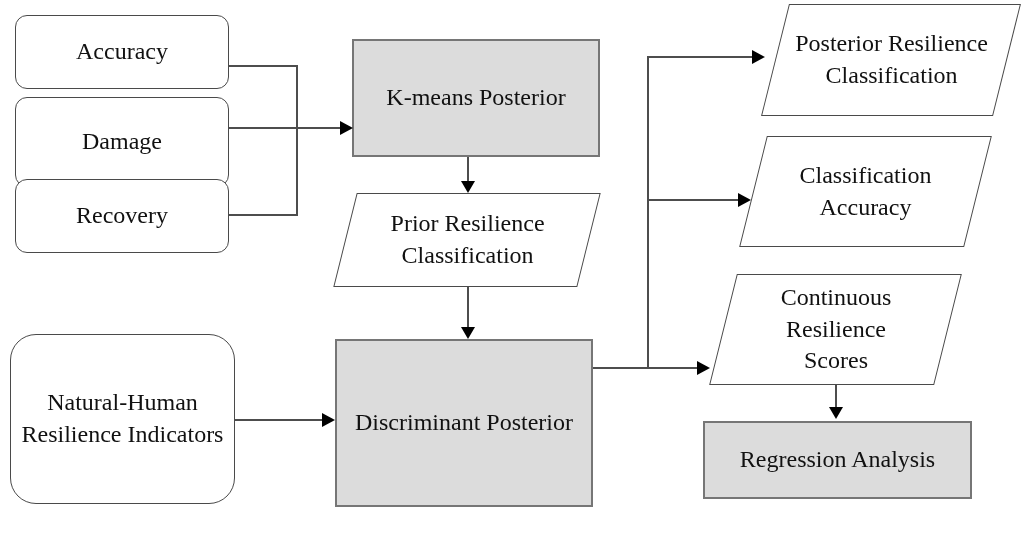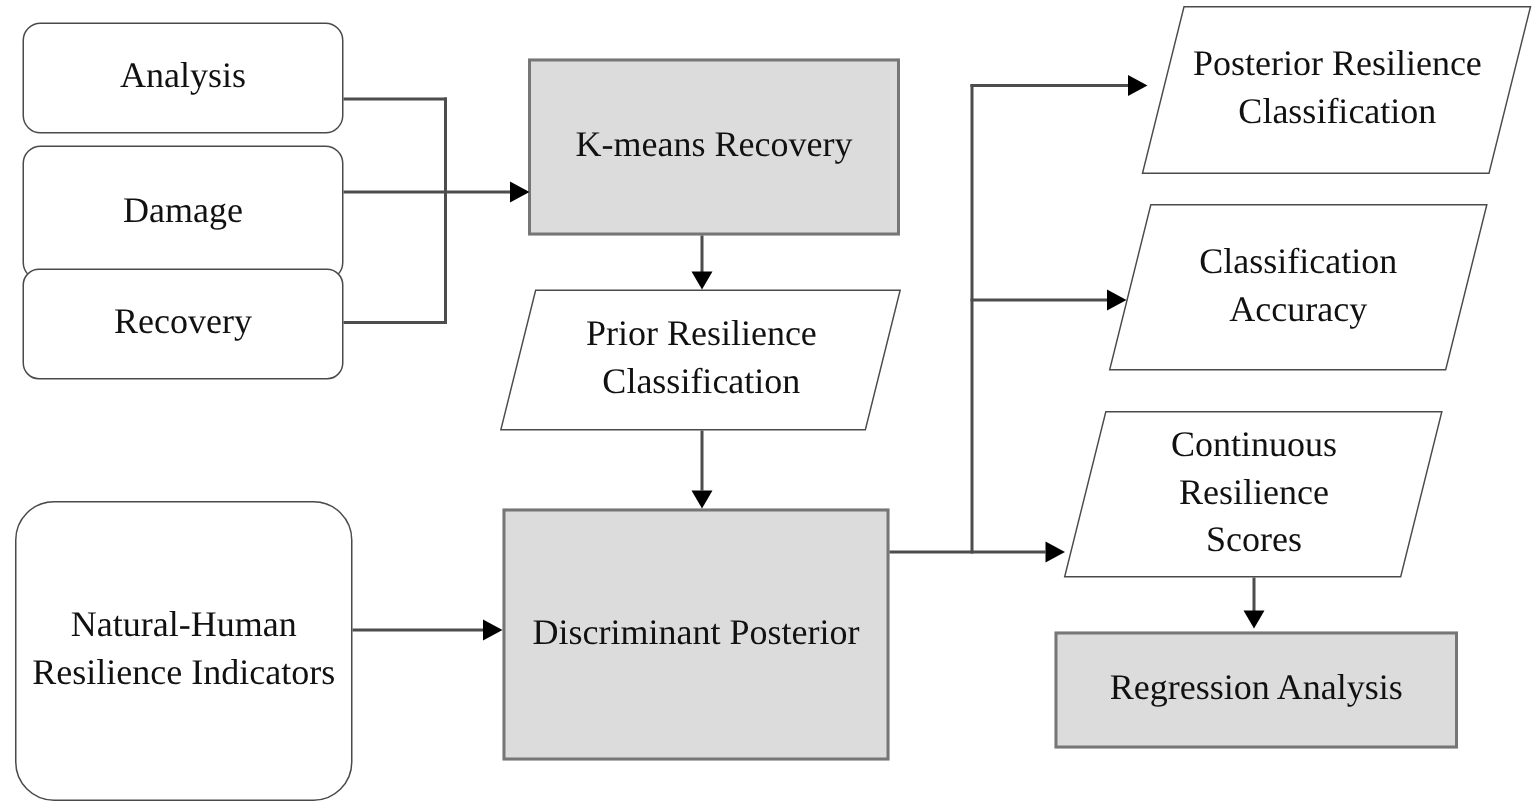--- a/index.html
+++ b/index.html
@@ -67,56 +67,56 @@
   .arrow-down {
     position: absolute;
     width: 0; height: 0;
     border-left: 7px solid transparent;
     border-right: 7px solid transparent;
     border-top: 12px solid #000000;
   }
   
   #n-exposure    { left: 15px;  top: 15px;  width: 214px; height: 74px; }
   #n-damage      { left: 15px;  top: 97px;  width: 214px; height: 90px; }
-  #n-recovery    { left: 15px;  top: 179px; width: 214px; height: 74px; border-radius: 11px; }
-  #n-nhri        { left: 10px;  top: 334px; width: 225px; height: 200px; }
+  #n-recovery    { left: 15px;  top: 179px; width: 214px; height: 74px; }
+  #n-nhri        { left: 10px;  top: 334px; width: 225px; height: 170px; }
   #n-kmeans      { left: 352px; top: 39px;  width: 248px; height: 118px; }
   #n-prior       { left: 345px; top: 193px; width: 244px; height: 94px; }
   #n-discriminant{ left: 335px; top: 339px; width: 258px; height: 168px; }
   #n-posterior   { left: 775px; top: 4px;   width: 232px; height: 112px; }
   #n-classacc    { left: 753px; top: 136px; width: 225px; height: 111px; }
   #n-continuous  { left: 723px; top: 274px; width: 225px; height: 111px; }
   #n-regression  { left: 703px; top: 421px; width: 269px; height: 78px; }
   
   #n-nhri .label       { max-width: 212px; }
   #n-prior .label      { max-width: 185px; }
   #n-posterior .label  { max-width: 205px; }
   #n-classacc .label   { max-width: 155px; }
   #n-continuous .label { max-width: 132px; }
 </style>
 </head>
 <body>
 
 <div id="canvas">
 
   <div class="node rounded" id="n-exposure">
-    <span class="label">Analysis</span>
+    <span class="label">Accuracy</span>
   </div>
   <div class="node rounded" id="n-damage">
     <span class="label">Damage</span>
   </div>
   <div class="node rounded" id="n-recovery">
     <span class="label">Recovery</span>
   </div>
   <div class="node rounded-big" id="n-nhri">
     <span class="label">Natural-Human Resilience Indicators</span>
   </div>
 
   <div class="node process" id="n-kmeans">
-    <span class="label">K-means Recovery</span>
+    <span class="label">K-means Posterior</span>
   </div>
   <div class="node process" id="n-discriminant">
     <span class="label">Discriminant Posterior</span>
   </div>
   <div class="node process" id="n-regression">
     <span class="label">Regression Analysis</span>
   </div>
 
   <div class="node io" id="n-prior">
     <span class="label">Prior Resilience Classification</span>

